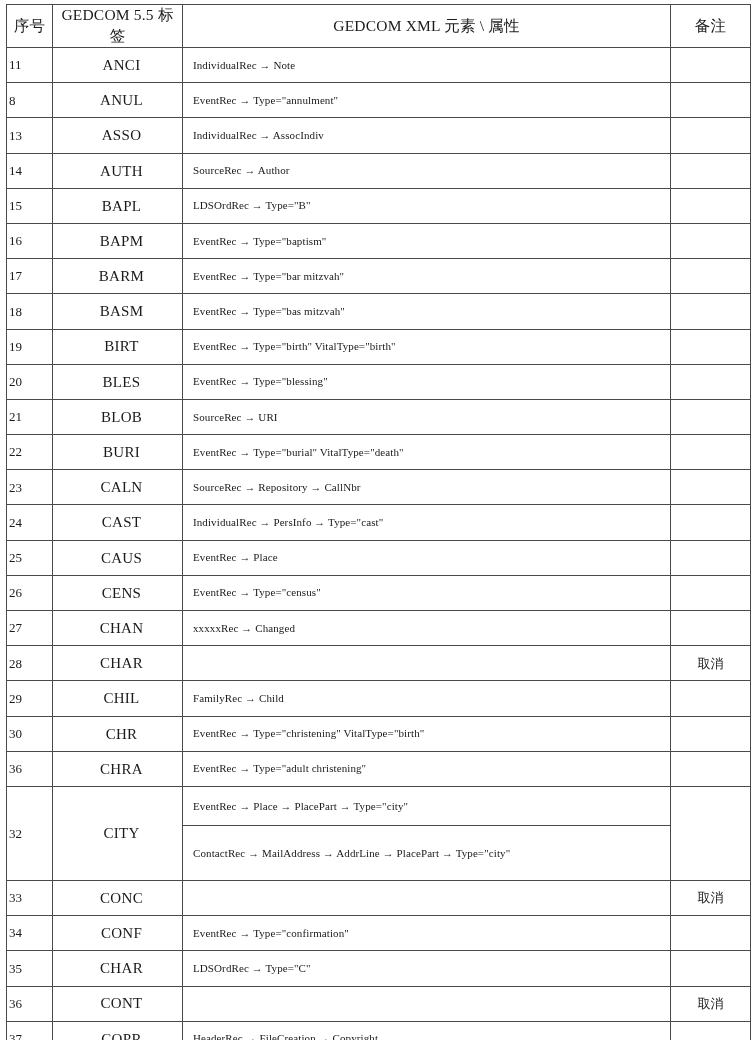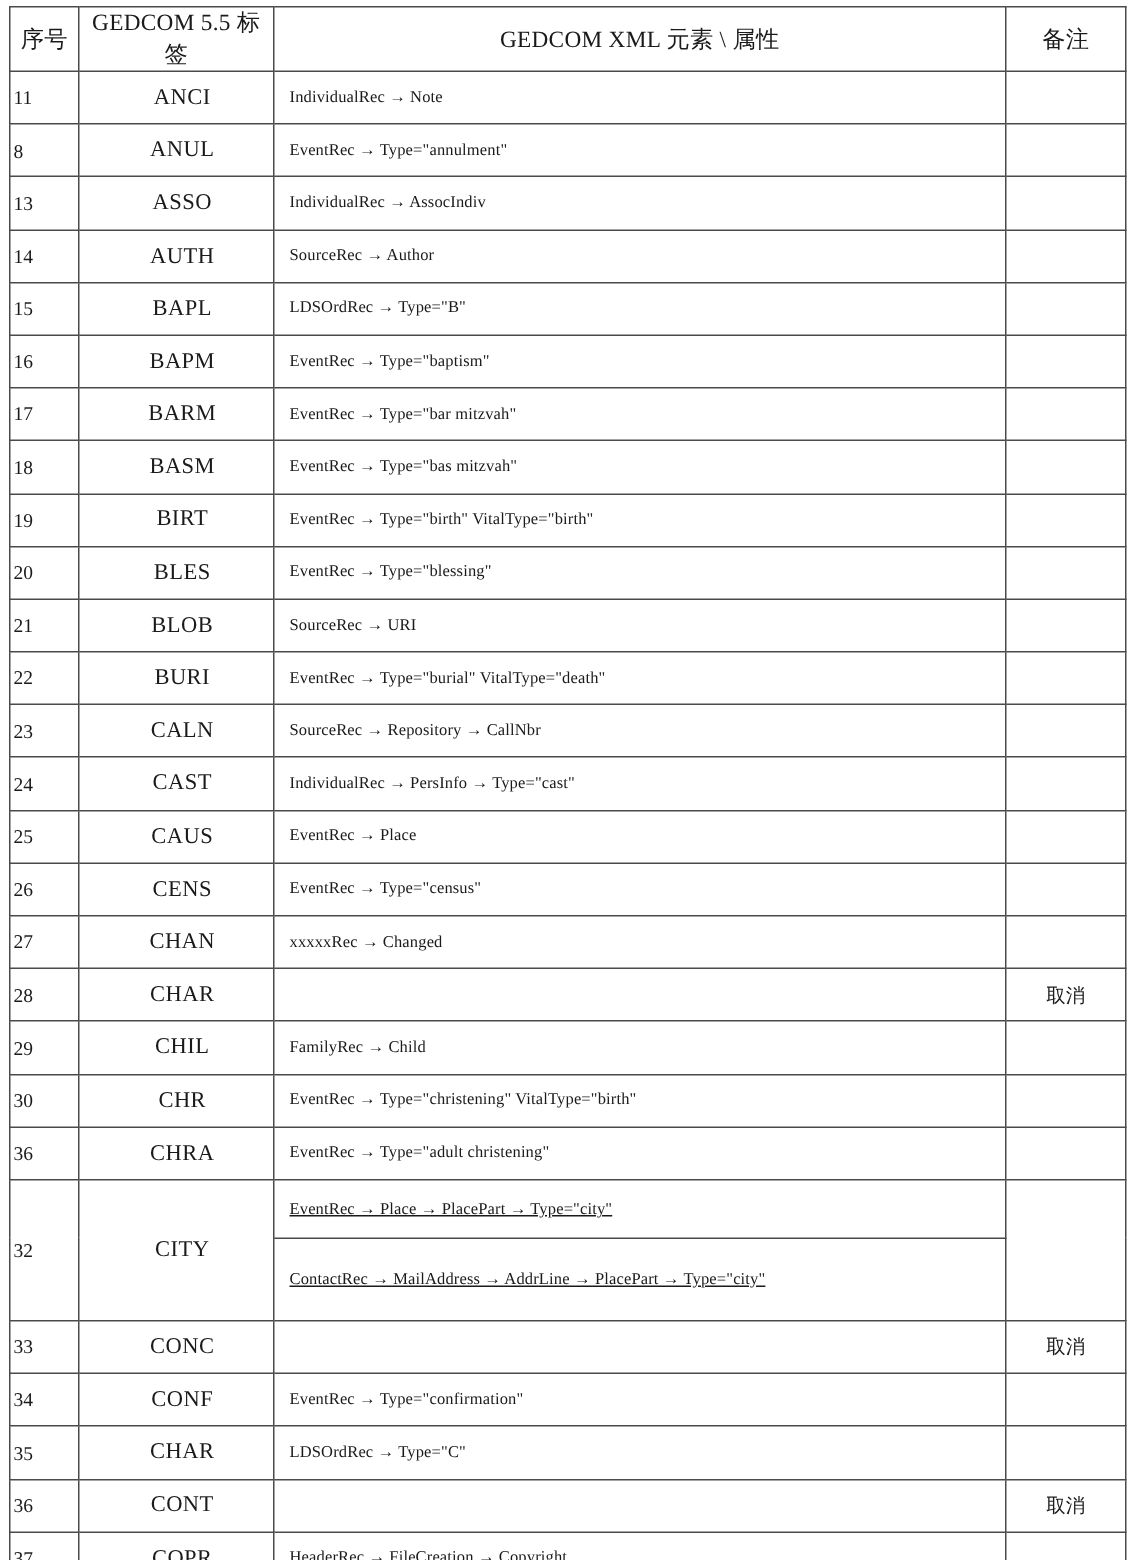--- a/index.html
+++ b/index.html
@@ -84,21 +84,20 @@
     min-height: 1px;
   }
   
   td.xml-wrap .cell.xml {
     padding-top: 5px;
     padding-bottom: 5px;
     line-height: 1.5;
   }
   .sub-row-cell {
     height: 38px;
-    text-decoration: underline;
   }
   .sub-row-cell.tall {
     height: 54px;
   }
 </style>
 </head>
 <body>
 
 <div class="page">
   <table class="gedcom">

